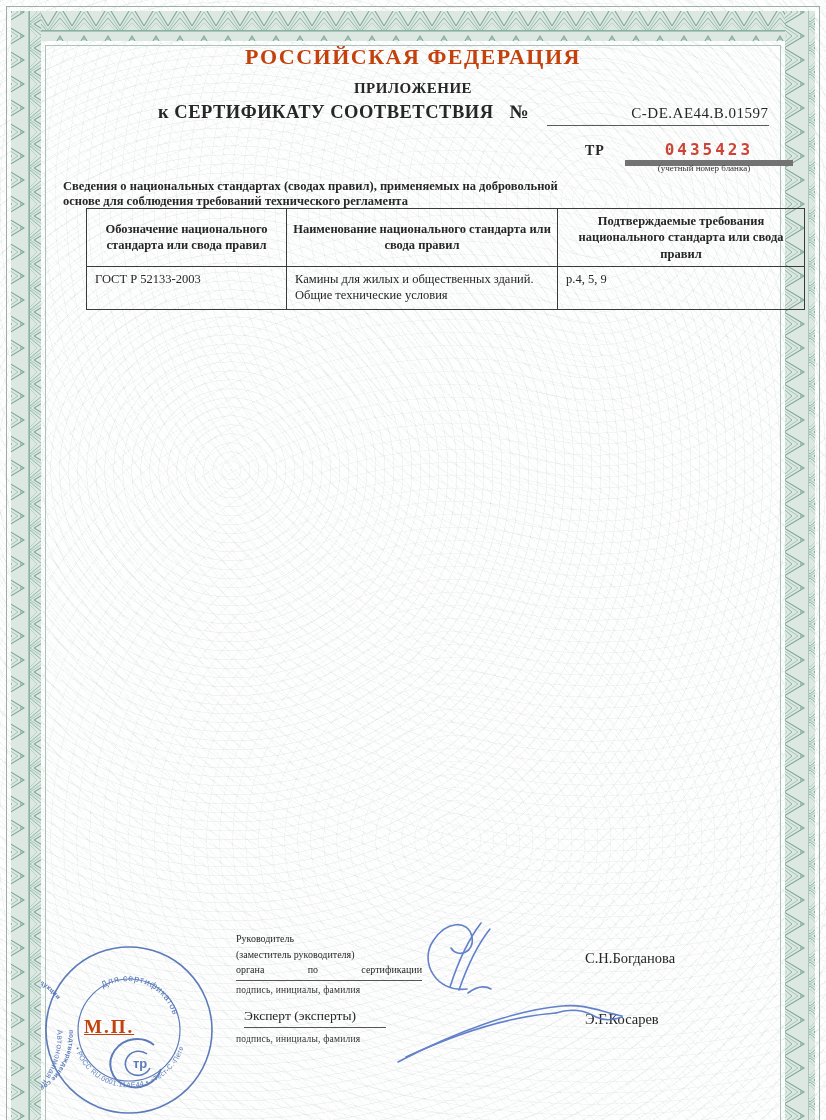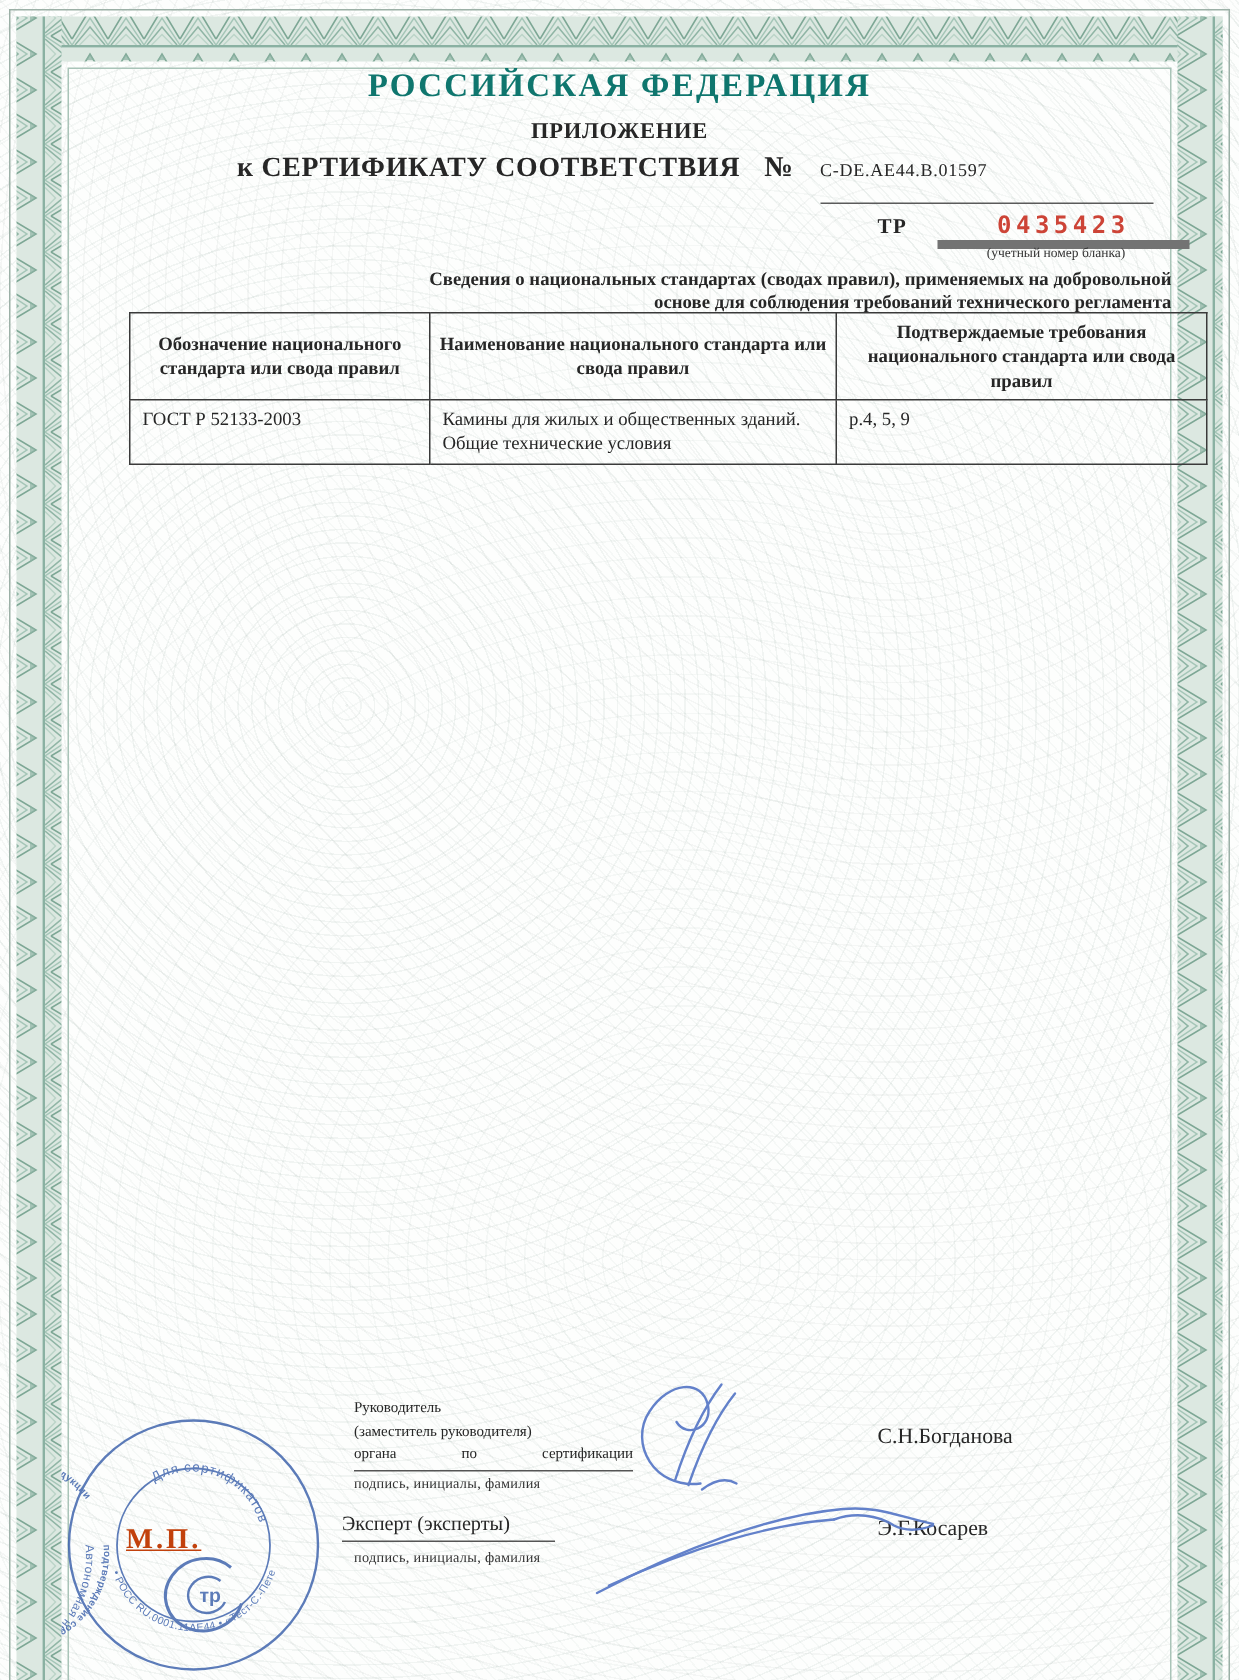--- a/index.html
+++ b/index.html
@@ -19,58 +19,58 @@
       repeating-radial-gradient(circle at 28% 42%, rgba(135,160,150,0.10) 0 1px, transparent 1px 9px),
       repeating-radial-gradient(circle at 72% 18%, rgba(140,150,145,0.08) 0 1px, transparent 1px 11px),
       repeating-radial-gradient(circle at 55% 75%, rgba(135,160,150,0.07) 0 1px, transparent 1px 13px),
       repeating-linear-gradient(48deg, rgba(130,158,146,0.06) 0 1px, transparent 1px 7px);
     pointer-events:none;
   }
   .abs{position:absolute;}
   .center{text-align:center;}
   .b{font-weight:bold;}
 
-  .title{left:0;right:0;top:44px;font-size:22px;letter-spacing:1.5px;color:#0f766e;}
+  .title{left:0;right:0;top:44px;font-size:22px;letter-spacing:1.5px;color:#c2410c;}
   .doc-type{left:0;right:0;top:80px;font-size:15px;letter-spacing:.5px;}
   .cert-row{left:158px;top:101px;display:flex;align-items:baseline;}
   .cert-line{font-size:18.5px;font-weight:bold;letter-spacing:.5px;}
   .num-sign{font-size:19px;font-weight:bold;margin-left:16px;}
   .cert-number{
-    margin-left:18px;display:inline-block;width:222px;text-align:left;
-    font-size:12px;letter-spacing:.5px;border-bottom:1px solid #5a5a5a;padding-bottom:14px;
+    margin-left:18px;display:inline-block;width:222px;text-align:right;
+    font-size:15px;letter-spacing:.5px;border-bottom:1px solid #5a5a5a;padding-bottom:3px;
   }
   .cert-kind{left:150px;top:131px;width:440px;text-align:center;font-size:11px;font-weight:bold;}
   .tr-row{left:585px;top:140px;display:flex;align-items:baseline;}
   .tr-label{font-size:14px;font-weight:bold;letter-spacing:1px;}
   .blank-number{
     margin-left:20px;display:inline-block;width:168px;text-align:center;
     font-family:"DejaVu Sans Mono", monospace;font-weight:bold;font-size:16px;
     letter-spacing:3px;color:#cd4437;border-bottom:6px solid #737373;padding-bottom:1px;
   }
   .blank-caption{left:618px;top:163px;width:172px;text-align:center;font-size:9px;color:#333;}
 
-  .intro{left:63px;top:179px;width:718px;text-align:right;font-size:12.5px;font-weight:bold;line-height:1.18;}
+  .intro{left:63px;top:179px;width:718px;text-align:left;font-size:12.5px;font-weight:bold;line-height:1.18;}
 
   table.std{
     position:absolute;left:62px;top:208px;width:718px;
     border-collapse:collapse;table-layout:fixed;
     font-size:12.5px;line-height:1.3;margin-left:24px;
   }
   table.std th,table.std td{border:1px solid #3a3a3a;vertical-align:top;}
   table.std th{font-weight:bold;text-align:center;padding:4px 6px;height:44px;vertical-align:middle;}
   table.std td{padding:4px 8px;}
   tr.r1 td{height:48px;}
   tr.r2 td{height:34px;}
 
   .sig-head-roles{left:236px;top:931px;font-size:10px;line-height:15.5px;width:186px;}
   .sig-head-roles .just{border-bottom:1px solid #555;padding-bottom:2px;text-align:justify;text-align-last:justify;}
   .sig-caption{font-size:9.5px;color:#333;letter-spacing:.2px;}
   .cap1{left:236px;top:985px;}
   .name1{left:585px;top:950px;font-size:14.5px;}
-  .expert-role{left:228px;top:1008px;font-size:13.5px;width:142px;border-bottom:1px solid #555;padding-bottom:3px;}
+  .expert-role{left:244px;top:1008px;font-size:13.5px;width:142px;border-bottom:1px solid #555;padding-bottom:3px;}
   .cap2{left:236px;top:1034px;}
   .name2{left:585px;top:1011px;font-size:14.5px;}
   .mp-mark{left:84px;top:1016px;font-size:19px;letter-spacing:2px;color:#c2410c;text-decoration:underline;}
 
   svg{display:block;}
   .nopointer{pointer-events:none;}
 </style>
 </head>
 <body>
 

